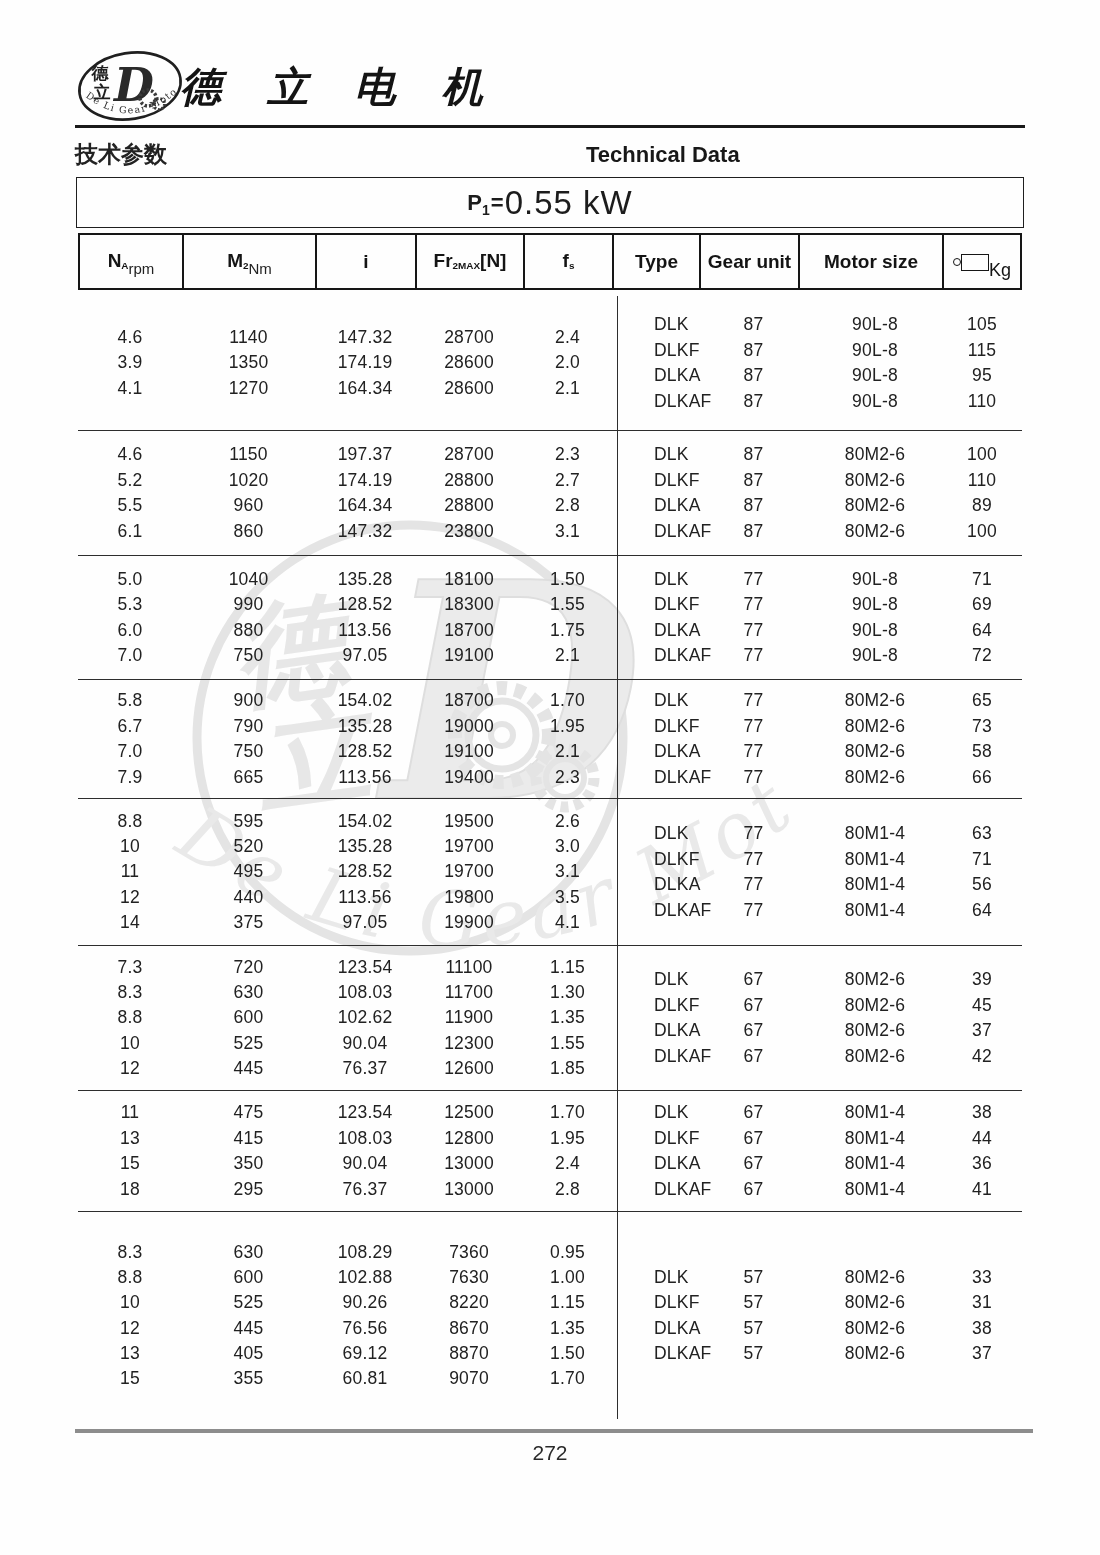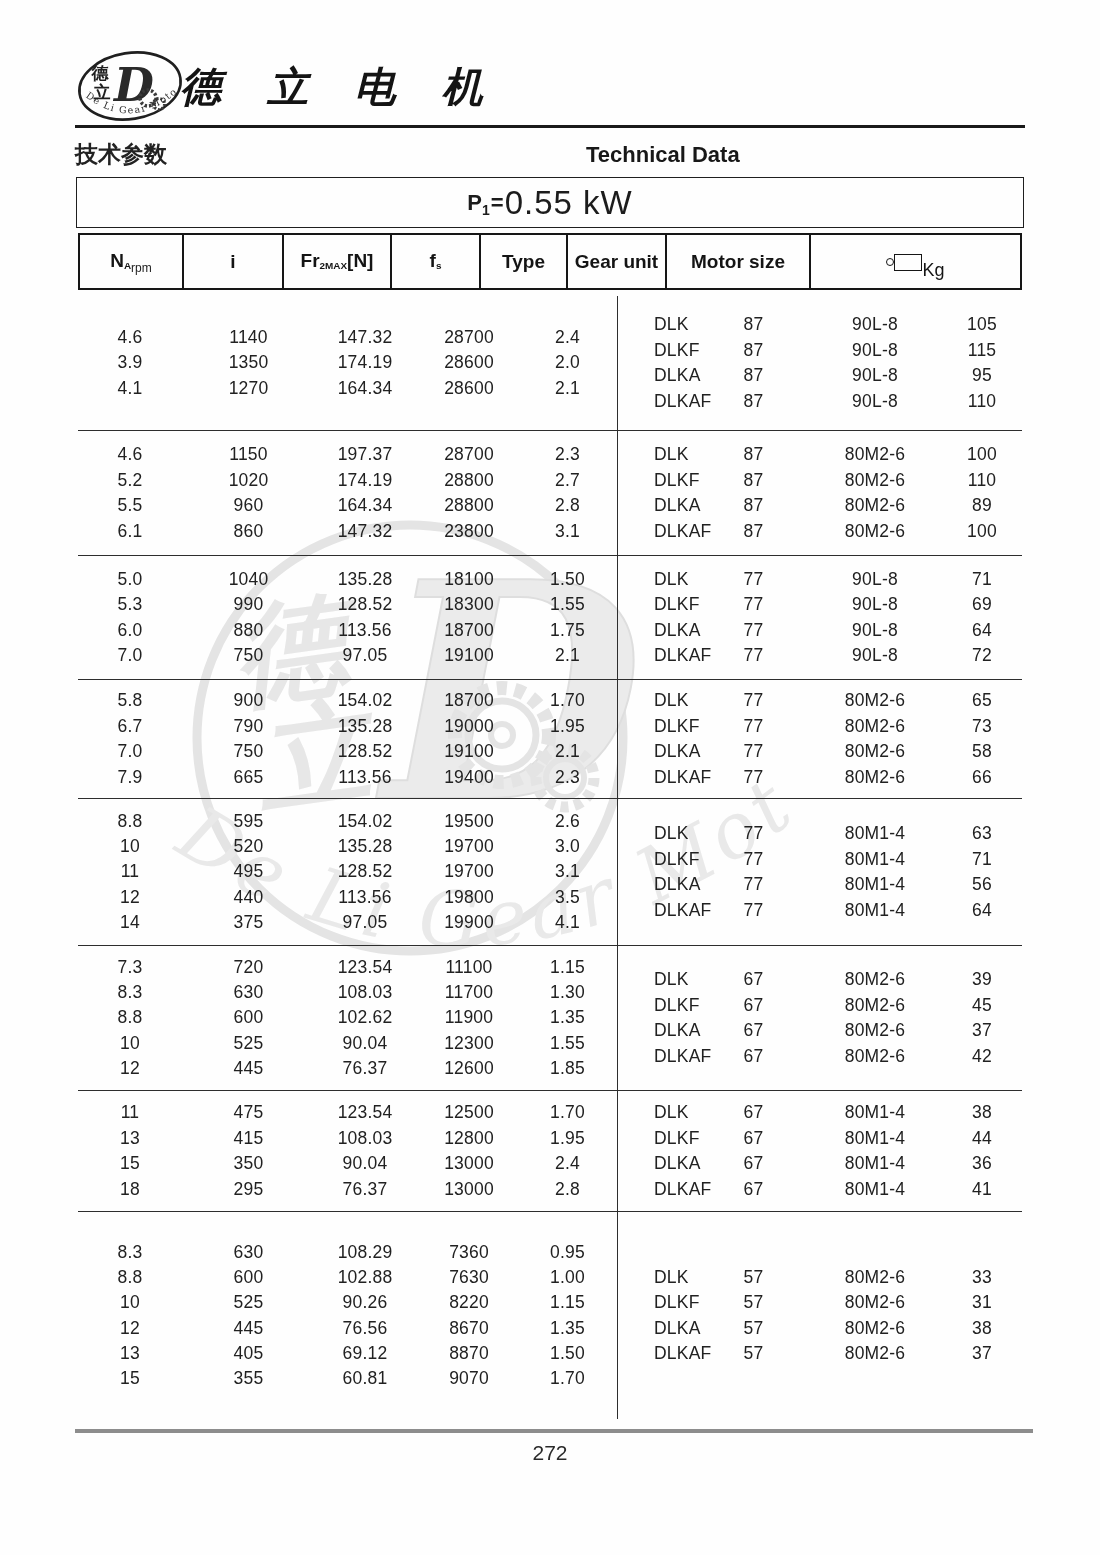--- a/index.html
+++ b/index.html
@@ -39,21 +39,21 @@
   }
   .hcell {
     display:flex; align-items:center; justify-content:center;
     border-right:2px solid #161616; line-height:1.05; color:#141414;
   }
   .hcell:last-child { border-right:none; flex:1; }
   .hc0{width:104px}.hc1{width:133px}.hc2{width:100px}.hc3{width:108px}.hc4{width:89px}
   .hc5{width:87px}.hc6{width:99px}.hc7{width:144px}
   .hmain { font-size:19px; font-weight:bold; }
   .hsub  { font-size:0.62em; font-weight:bold; vertical-align:-0.25em; }
-  .hunit { font-size:12px; font-weight:normal; margin-top:14px; color:#222; }
+  .hunit { font-size:15px; font-weight:normal; margin-top:14px; color:#222; }
   .kg-circle { width:8px; height:8px; border:1.5px solid #161616; border-radius:50%; background:transparent; }
   .kg-rect   { width:28px; height:17px; border:1.7px solid #161616; margin-top:1px; background:transparent; }
   .kg-label  { font-size:18px; font-weight:normal; margin-top:18px; }
   
   .tbody { position:absolute; left:78px; top:296px; width:944px; z-index:1; }
   .group { display:flex; width:100%; }
   .group.sep { border-bottom:1.2px solid #2d2d2d; }
   .group:nth-child(1){height:135px}
   .group:nth-child(2){height:125px}
   .group:nth-child(3){height:124px}
@@ -124,20 +124,24 @@
       <span class="p-sub">1</span>
       <span class="eq">=</span>
       <span class="val">0.55 kW</span>
   </div>
 
   <div class="thead">
     <div class="hcell hc0">
       <div><span class="hmain">N</span><span class="hmain hsub">A</span></div>
       <div class="hunit">rpm</div>
     </div>
+    <div class="hcell hc1">
+      <div><span class="hmain">M</span><span class="hmain hsub">2</span></div>
+      <div class="hunit">Nm</div>
+    </div>
     <div class="hcell hc2">
       <span class="hmain">i</span>
     </div>
     <div class="hcell hc3">
       <div><span class="hmain">Fr</span><span class="hmain hsub">2MAX</span><span class="hmain">[N]</span></div>
     </div>
     <div class="hcell hc4">
       <div><span class="hmain">f</span><span class="hmain hsub">s</span></div>
     </div>
     <div class="hcell hc5">

